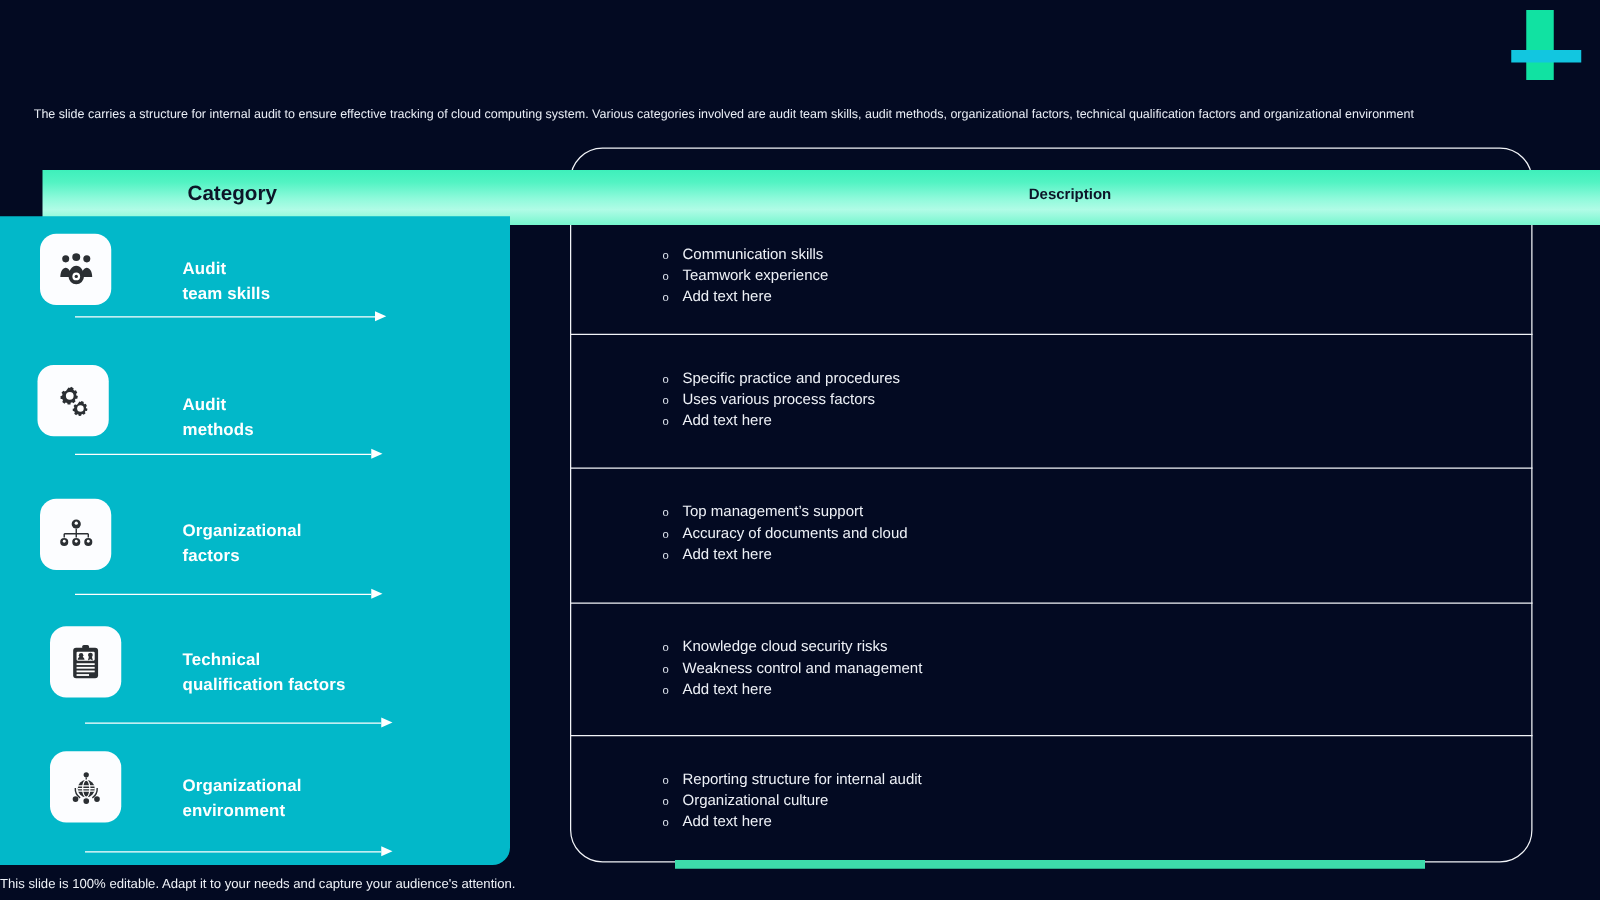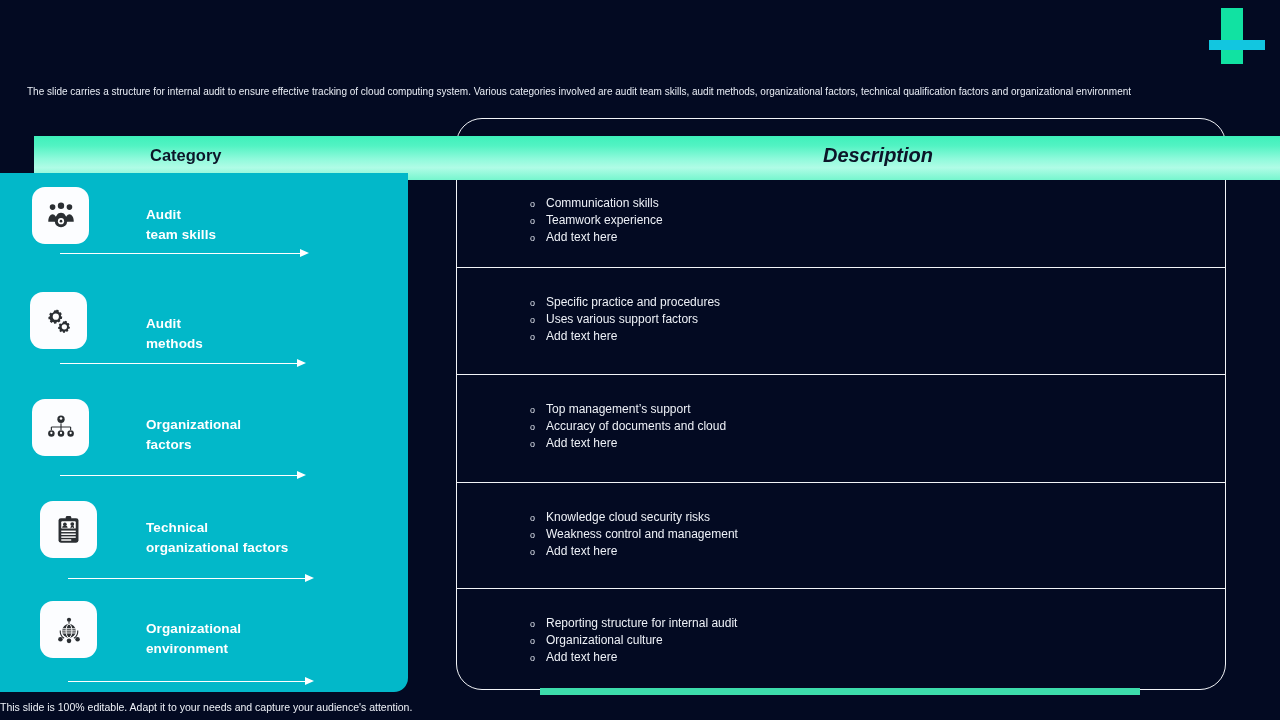--- a/index.html
+++ b/index.html
@@ -72,21 +72,21 @@
     margin-left: 34px;
   }
   .header-band .col-category {
     position: absolute; left: 116px; top: 0;
     height: 39px; line-height: 39px;
     font-size: 16.5px; font-weight: bold; color: #0c1528;
   }
   .header-band .col-description {
     position: absolute; left: 789px; top: 0;
     height: 39px; line-height: 39px;
-    font-size: 20px; font-weight: bold; color: #0c1528; font-style: italic;
+    font-size: 12px; font-weight: bold; color: #0c1528;
   }
 
   
   .sidebar {
     position: absolute;
     left: 0; top: 173px;
     width: 408px; height: 519px;
     background: #02b8c9;
     border-radius: 0 0 14px 0;
   }
@@ -266,21 +266,21 @@
           <path d="M7 14.2c0-1.9 1.3-3 3-3s3 1.1 3 3z" fill="#2b2f33"></path>
           <circle cx="18.2" cy="10" r="2.1" fill="#2b2f33"></circle>
           <path d="M16.8 11.8l-.8 3 2.2-1.2 2.2 1.2-.8-3z" fill="#2b2f33"></path>
           <rect x="6" y="17.2" width="16" height="1.6" fill="#ffffff"></rect>
           <rect x="6" y="20.4" width="16" height="1.6" fill="#ffffff"></rect>
           <rect x="6" y="23.6" width="16" height="1.6" fill="#ffffff"></rect>
           <rect x="6" y="26.8" width="11" height="1.6" fill="#ffffff"></rect>
         </svg>
       </div>
       <div class="cat-label" style="left:114px;top:17px;">Technical
-organizational factors</div>
+qualification factors</div>
       <div class="cat-arrow" style="left:68px;top:73px;width:246px;">
         <div class="line" style="width:237px;"></div>
         <div class="head" style="left:237px;"></div>
       </div>
     </div>
 
     <div class="cat-item" style="top:428px;height:100px;">
       <div class="cat-icon" style="left:40px;top:0;">
         <svg width="28" height="28" viewBox="0 0 32 32" fill="#2b2f33" aria-hidden="true">
           <circle cx="16" cy="4.4" r="2.4"></circle>
@@ -325,21 +325,21 @@
     </div>
 
     <div class="desc-row" style="top:91px;height:107px;">
       <div class="bullets" style="top:26px;">
         <div class="bullet">
             <span class="marker">o</span>
             <span>Specific practice and  procedures</span>
           </div>
         <div class="bullet">
             <span class="marker">o</span>
-            <span>Uses various  support factors</span>
+            <span>Uses various  process factors</span>
           </div>
         <div class="bullet">
             <span class="marker">o</span>
             <span>Add text here</span>
           </div>
       </div>
     </div>
 
     <div class="desc-row" style="top:198px;height:108px;">
       <div class="bullets" style="top:26px;">

